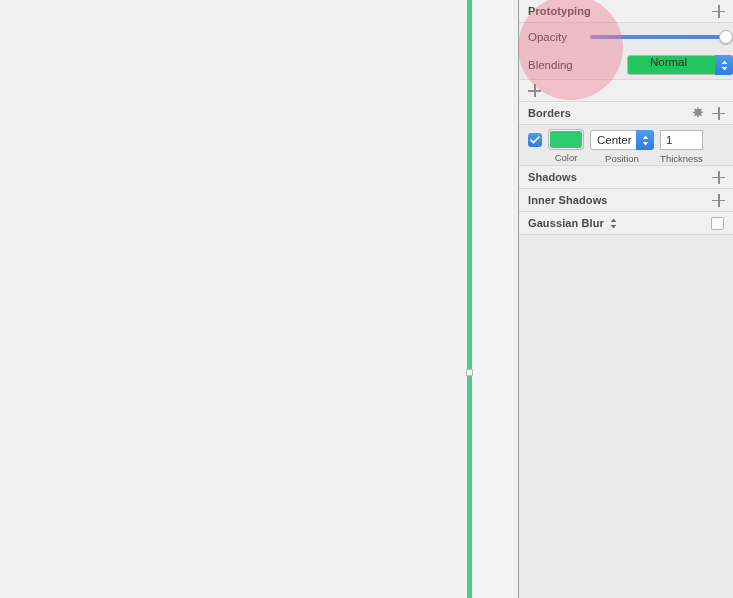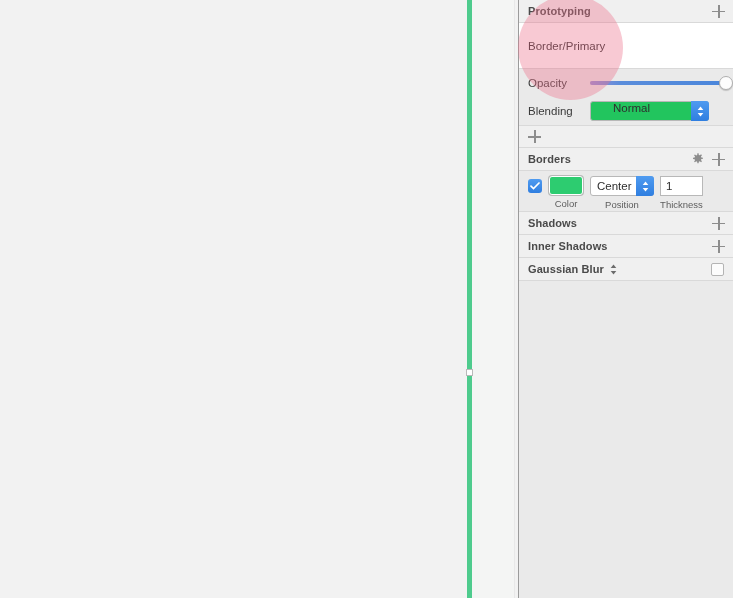--- a/index.html
+++ b/index.html
@@ -382,35 +382,32 @@
 
   <div class="inspector">
 
     <div class="section-header top">
       <span class="section-title">Prototyping</span>
       <span class="hdr-icons">
         <span class="icon-plus"></span>
       </span>
     </div>
 
-    <div class="token-row">
-      <span class="token-name">Border/Primary</span>
-    </div>
 
     <div class="prop-row" style="height:28px;">
       <span class="prop-label">Opacity</span>
       <div class="slider">
         <div class="slider-track"></div>
         <div class="slider-fill"></div>
         <div class="slider-knob"></div>
       </div>
 
     </div>
 
-    <div class="prop-row" style="height:28px;">
+    <div class="prop-row" style="height:28px;gap:37px;">
       <span class="prop-label">Blending</span>
       <div class="select-box">
         <span>Normal</span>
         <span class="stepper-btn">
           <svg width="9" height="13" viewBox="0 0 9 13">
             <path d="M4.5 1.6 L7.3 5.0 L1.7 5.0 Z" fill="#ffffff"></path>
             <path d="M4.5 11.4 L7.3 8.0 L1.7 8.0 Z" fill="#ffffff"></path>
           </svg>
         </span>
       </div>

